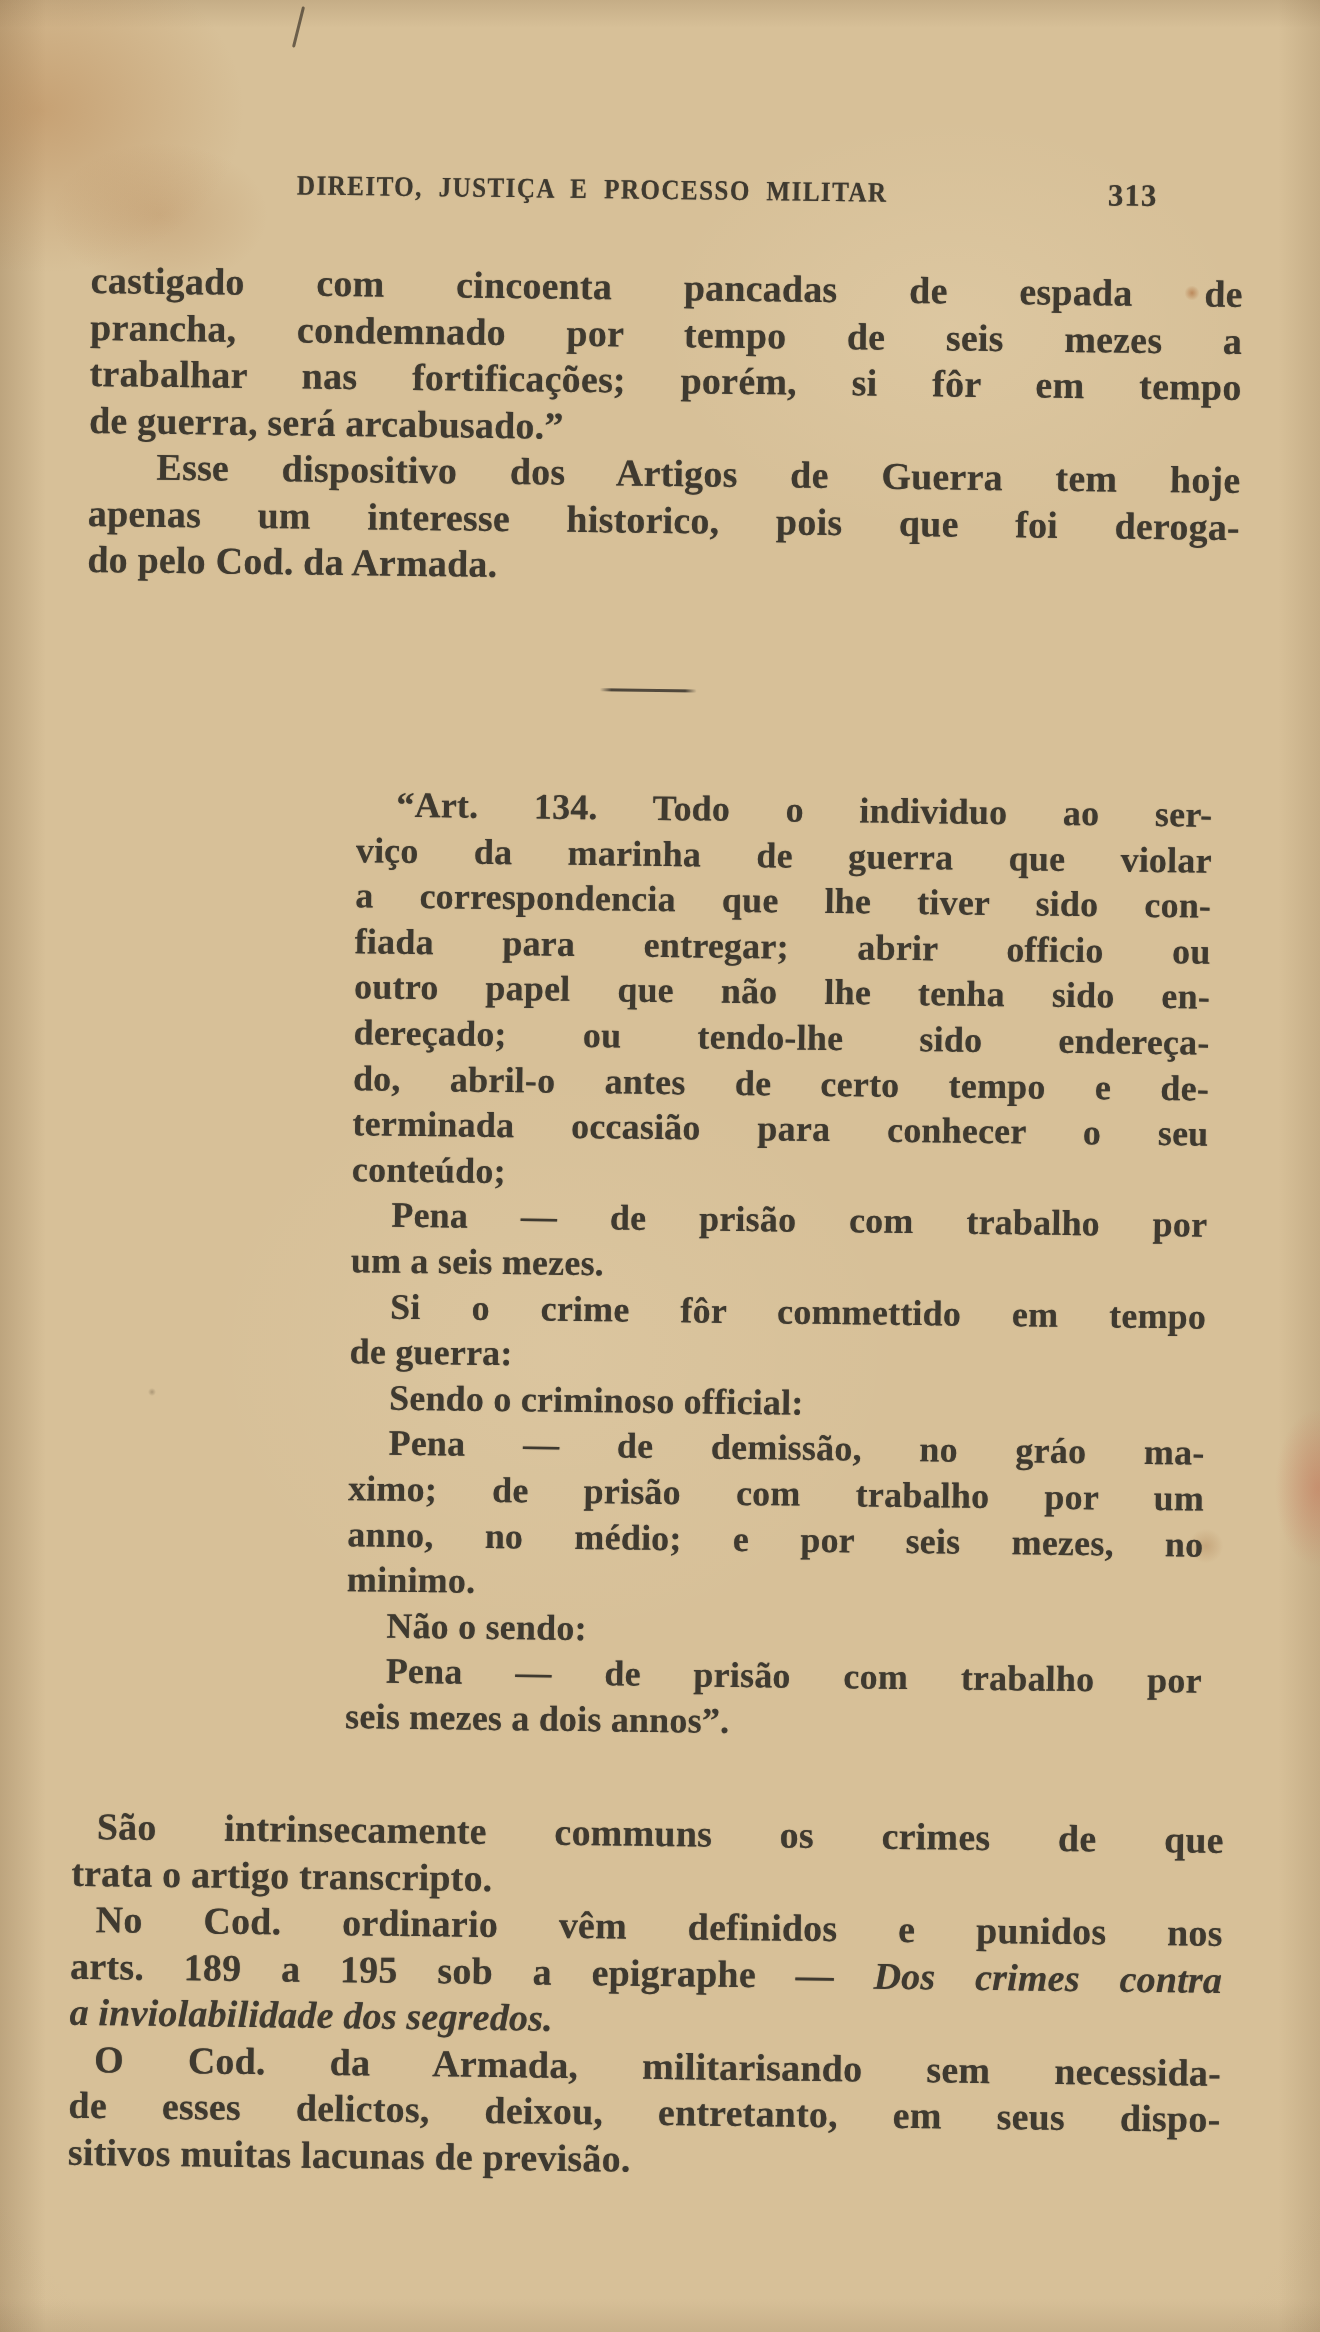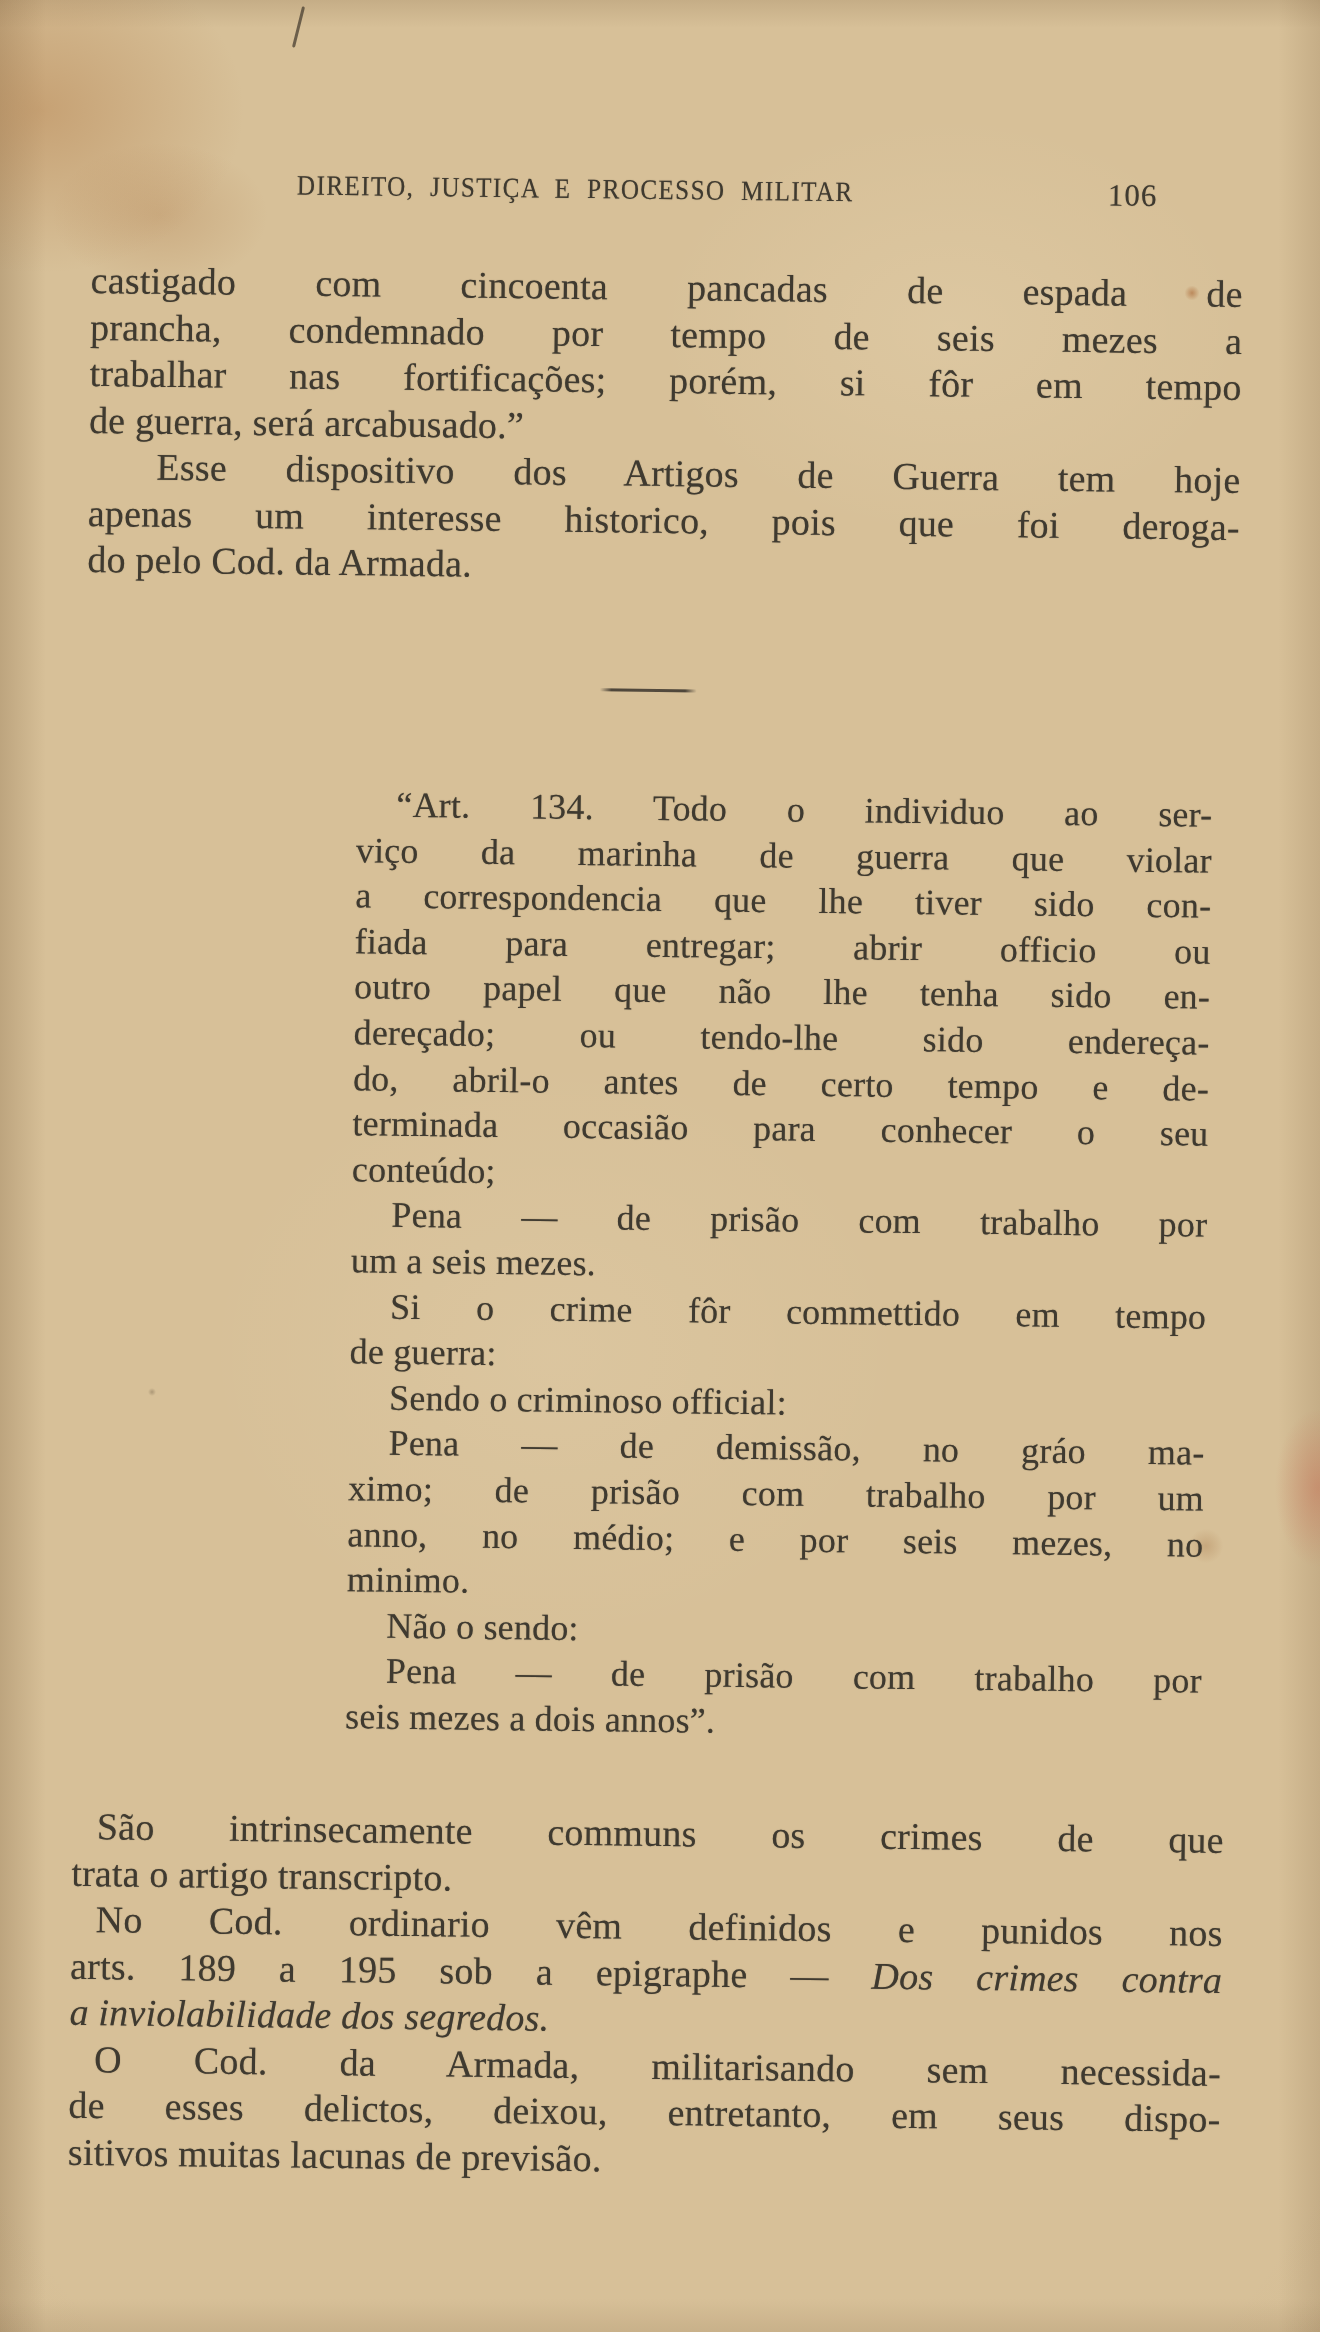--- a/index.html
+++ b/index.html
@@ -17,20 +17,21 @@
       radial-gradient(ellipse 150px 100px at 160px 215px, rgba(160,100,50,.22), rgba(160,100,50,0) 72%),
       radial-gradient(ellipse 420px 300px at 72% 14%, rgba(255,242,214,.14), rgba(255,242,214,0) 70%),
       radial-gradient(ellipse 500px 420px at 42% 58%, rgba(255,244,220,.10), rgba(255,244,220,0) 70%),
       linear-gradient(90deg, rgba(96,66,34,.22), rgba(96,66,34,0) 46px),
       linear-gradient(270deg, rgba(96,66,34,.15), rgba(96,66,34,0) 42px),
       linear-gradient(180deg, rgba(96,66,34,.15), rgba(96,66,34,0) 28px),
       linear-gradient(0deg, rgba(96,66,34,.12), rgba(96,66,34,0) 34px),
       radial-gradient(ellipse 130% 120% at 50% 46%, rgba(0,0,0,0) 55%, rgba(110,80,40,.17) 100%);
     font-family:"Liberation Serif","DejaVu Serif",serif;
     color:var(--ink,#3f3a30);
+    font-weight:bold;
   }
   #tilt{position:absolute;inset:0;transform:rotate(0.7deg);transform-origin:50% 50%;}
   .txt{
     text-shadow:0 0 1px rgba(58,52,40,.55);
     letter-spacing:.2px;
   }
   
   .running-title{
     position:absolute;left:285px;top:174px;
     font-size:28px;letter-spacing:1.5px;word-spacing:9px;
@@ -79,21 +80,21 @@
 </style>
 </head>
 <body>
 
 <div id="page">
   <div id="ink-stroke"></div>
 
   <div id="tilt">
 
     <div class="running-title txt">DIREITO, JUSTIÇA E PROCESSO MILITAR</div>
-    <div class="page-number txt">106</div>
+    <div class="page-number txt">313</div>
 
     <div id="para-top" class="block txt">
       <div>
         <div class="line">castigado com cincoenta pancadas de espada de</div>
         <div class="line">prancha, condemnado por tempo de seis mezes a</div>
         <div class="line">trabalhar nas fortificações; porém, si fôr em tempo</div>
         <div class="line last">de guerra, será arcabusado.”</div>
       </div>
       <div>
         <div class="line ind68">Esse dispositivo dos Artigos de Guerra tem hoje</div>

